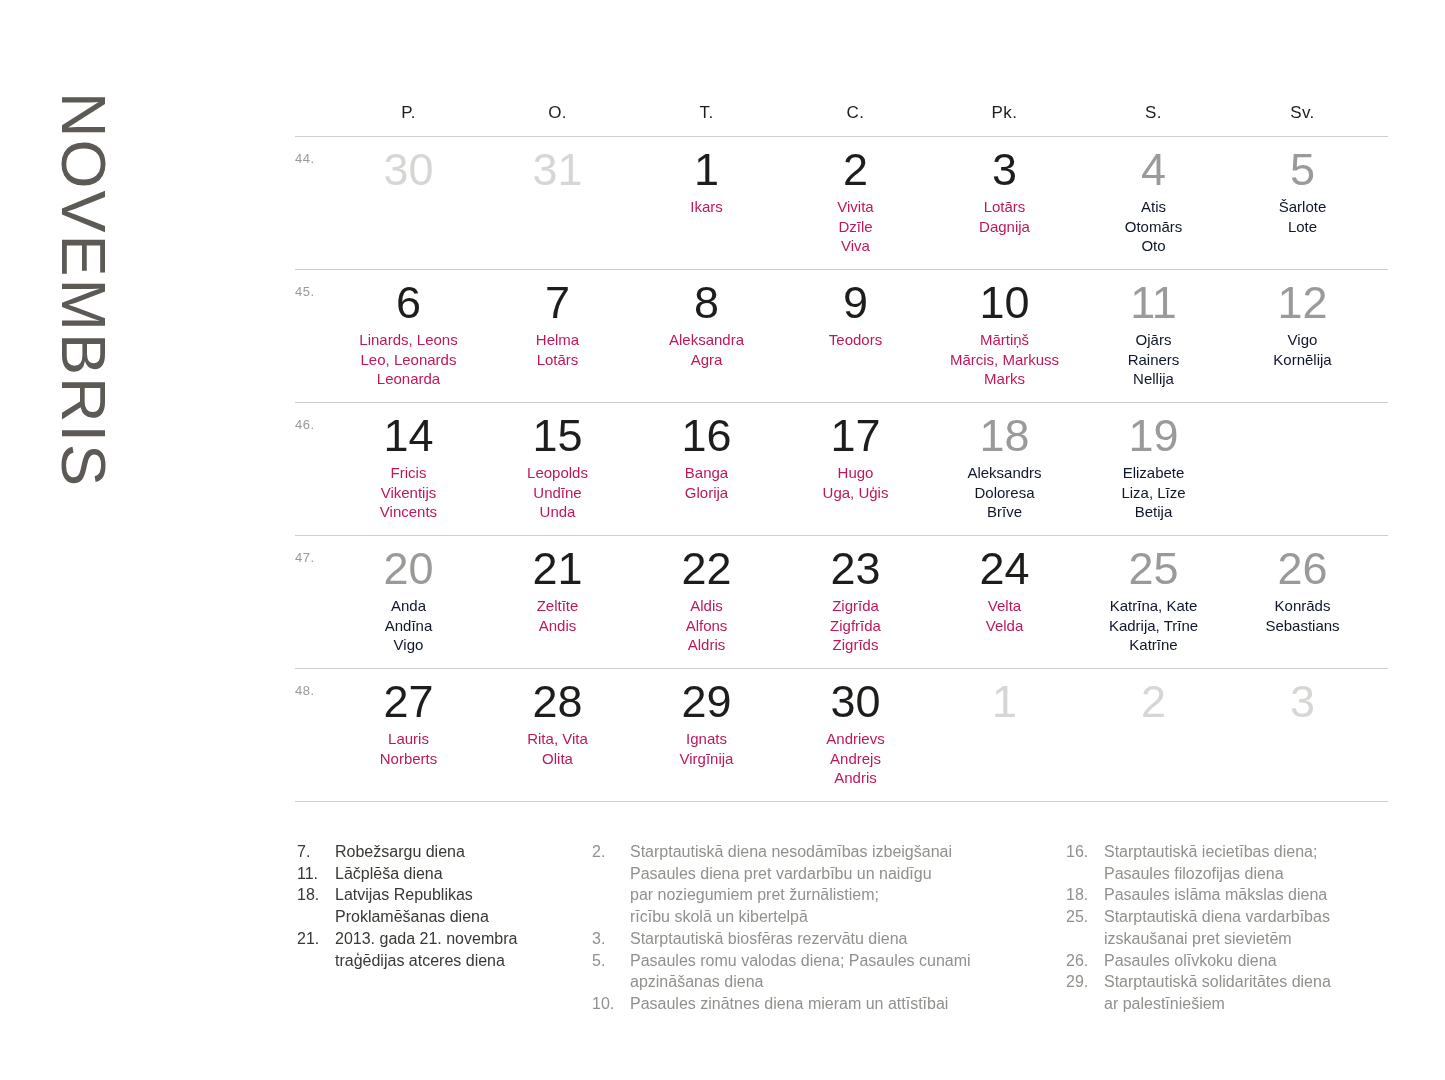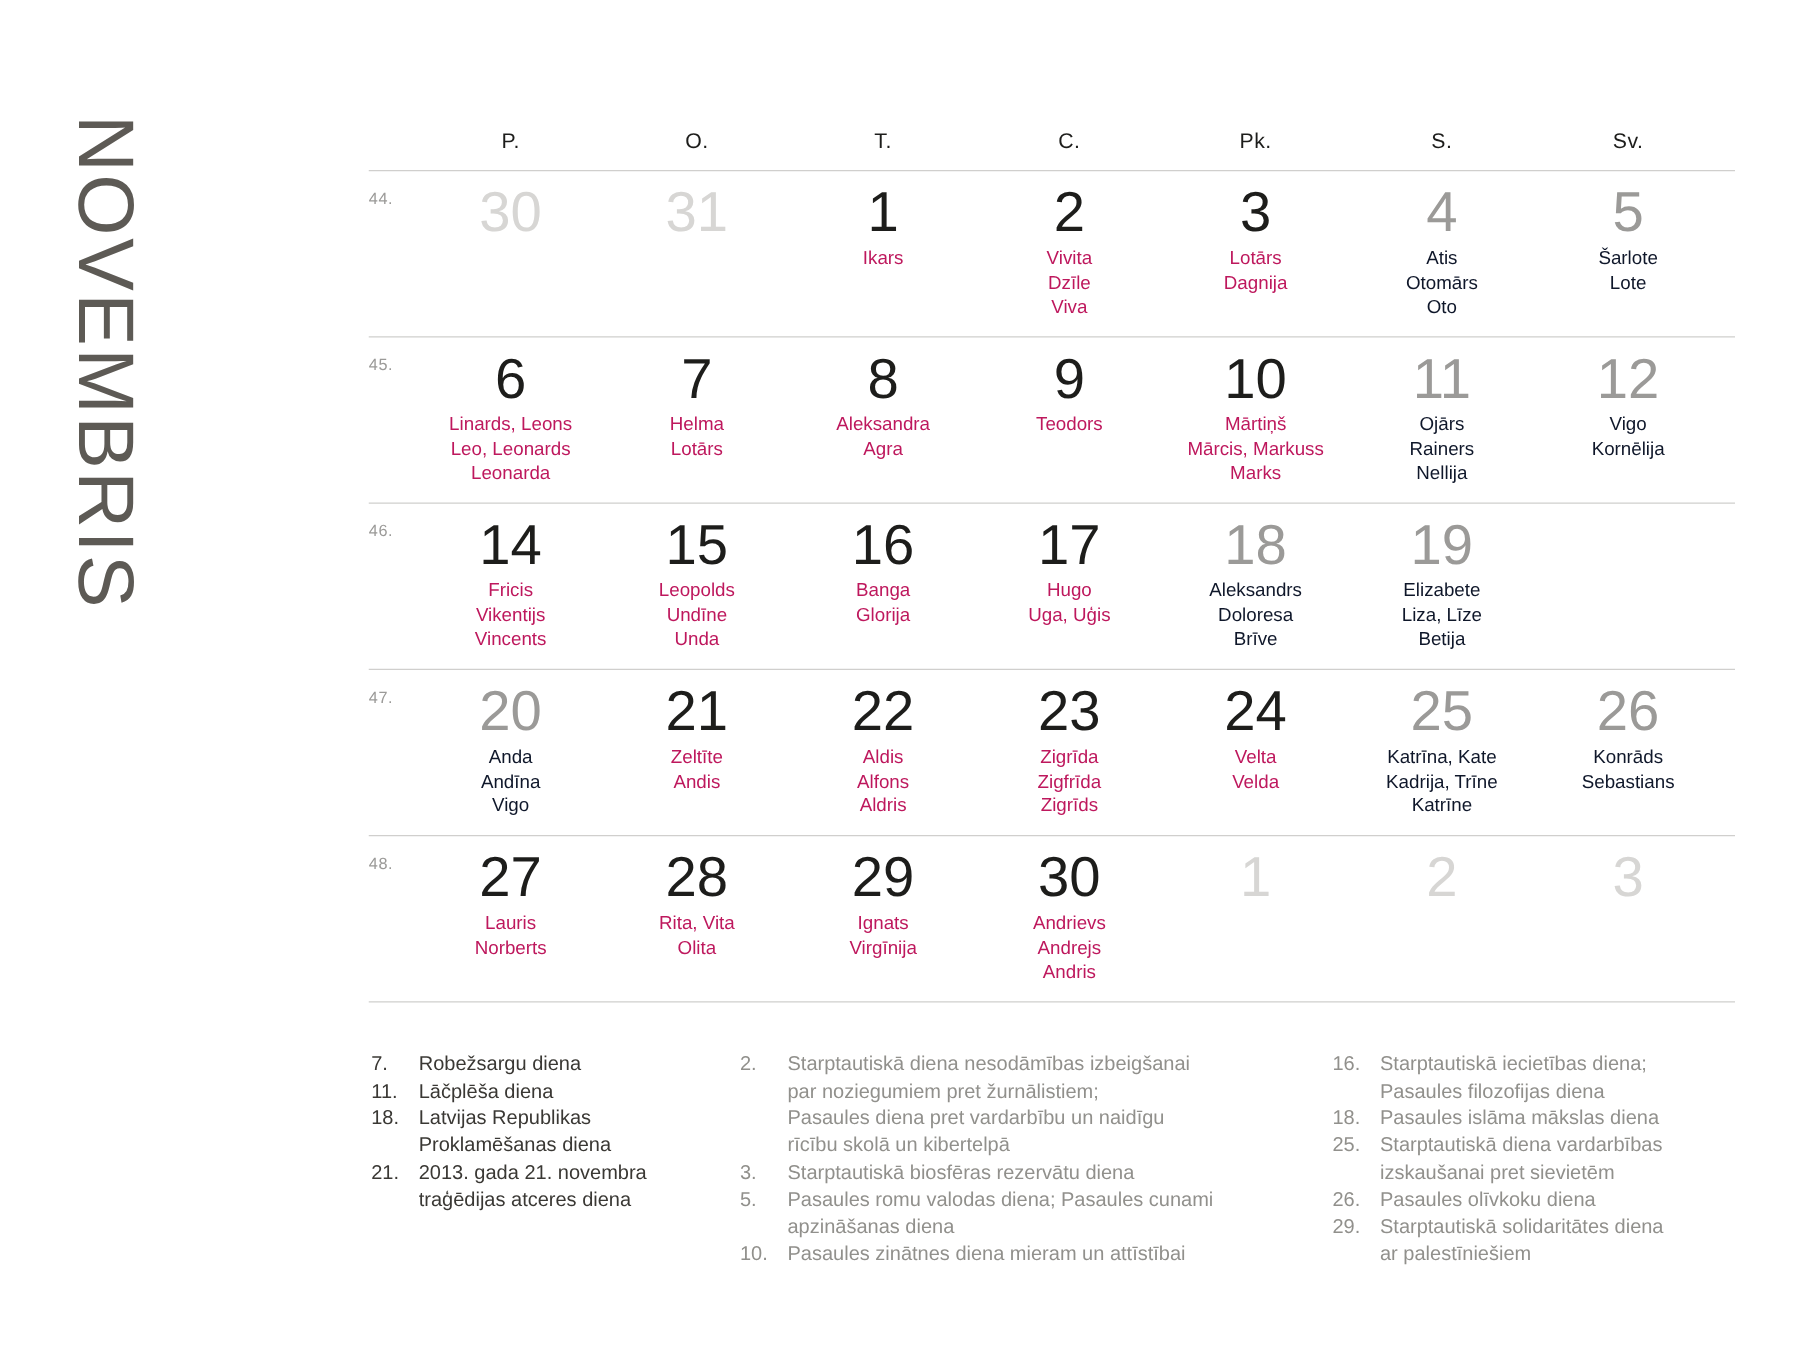--- a/index.html
+++ b/index.html
@@ -401,22 +401,22 @@
             <div class="fn-line">2013. gada 21. novembra</div>
             <div class="fn-line">traģēdijas atceres diena</div>
           </div>
         </div>
       </div>
     <div class="fn-col" id="fn-int-a" style="left:592px">
         <div class="fn-item">
           <div class="fn-num">2.</div>
           <div class="fn-text">
             <div class="fn-line">Starptautiskā diena nesodāmības izbeigšanai</div>
+            <div class="fn-line">Pasaules diena pret vardarbību un naidīgu</div>
             <div class="fn-line">par noziegumiem pret žurnālistiem;</div>
-            <div class="fn-line">Pasaules diena pret vardarbību un naidīgu</div>
             <div class="fn-line">rīcību skolā un kibertelpā</div>
           </div>
         </div>
         <div class="fn-item">
           <div class="fn-num">3.</div>
           <div class="fn-text">
             <div class="fn-line">Starptautiskā biosfēras rezervātu diena</div>
           </div>
         </div>
         <div class="fn-item">

